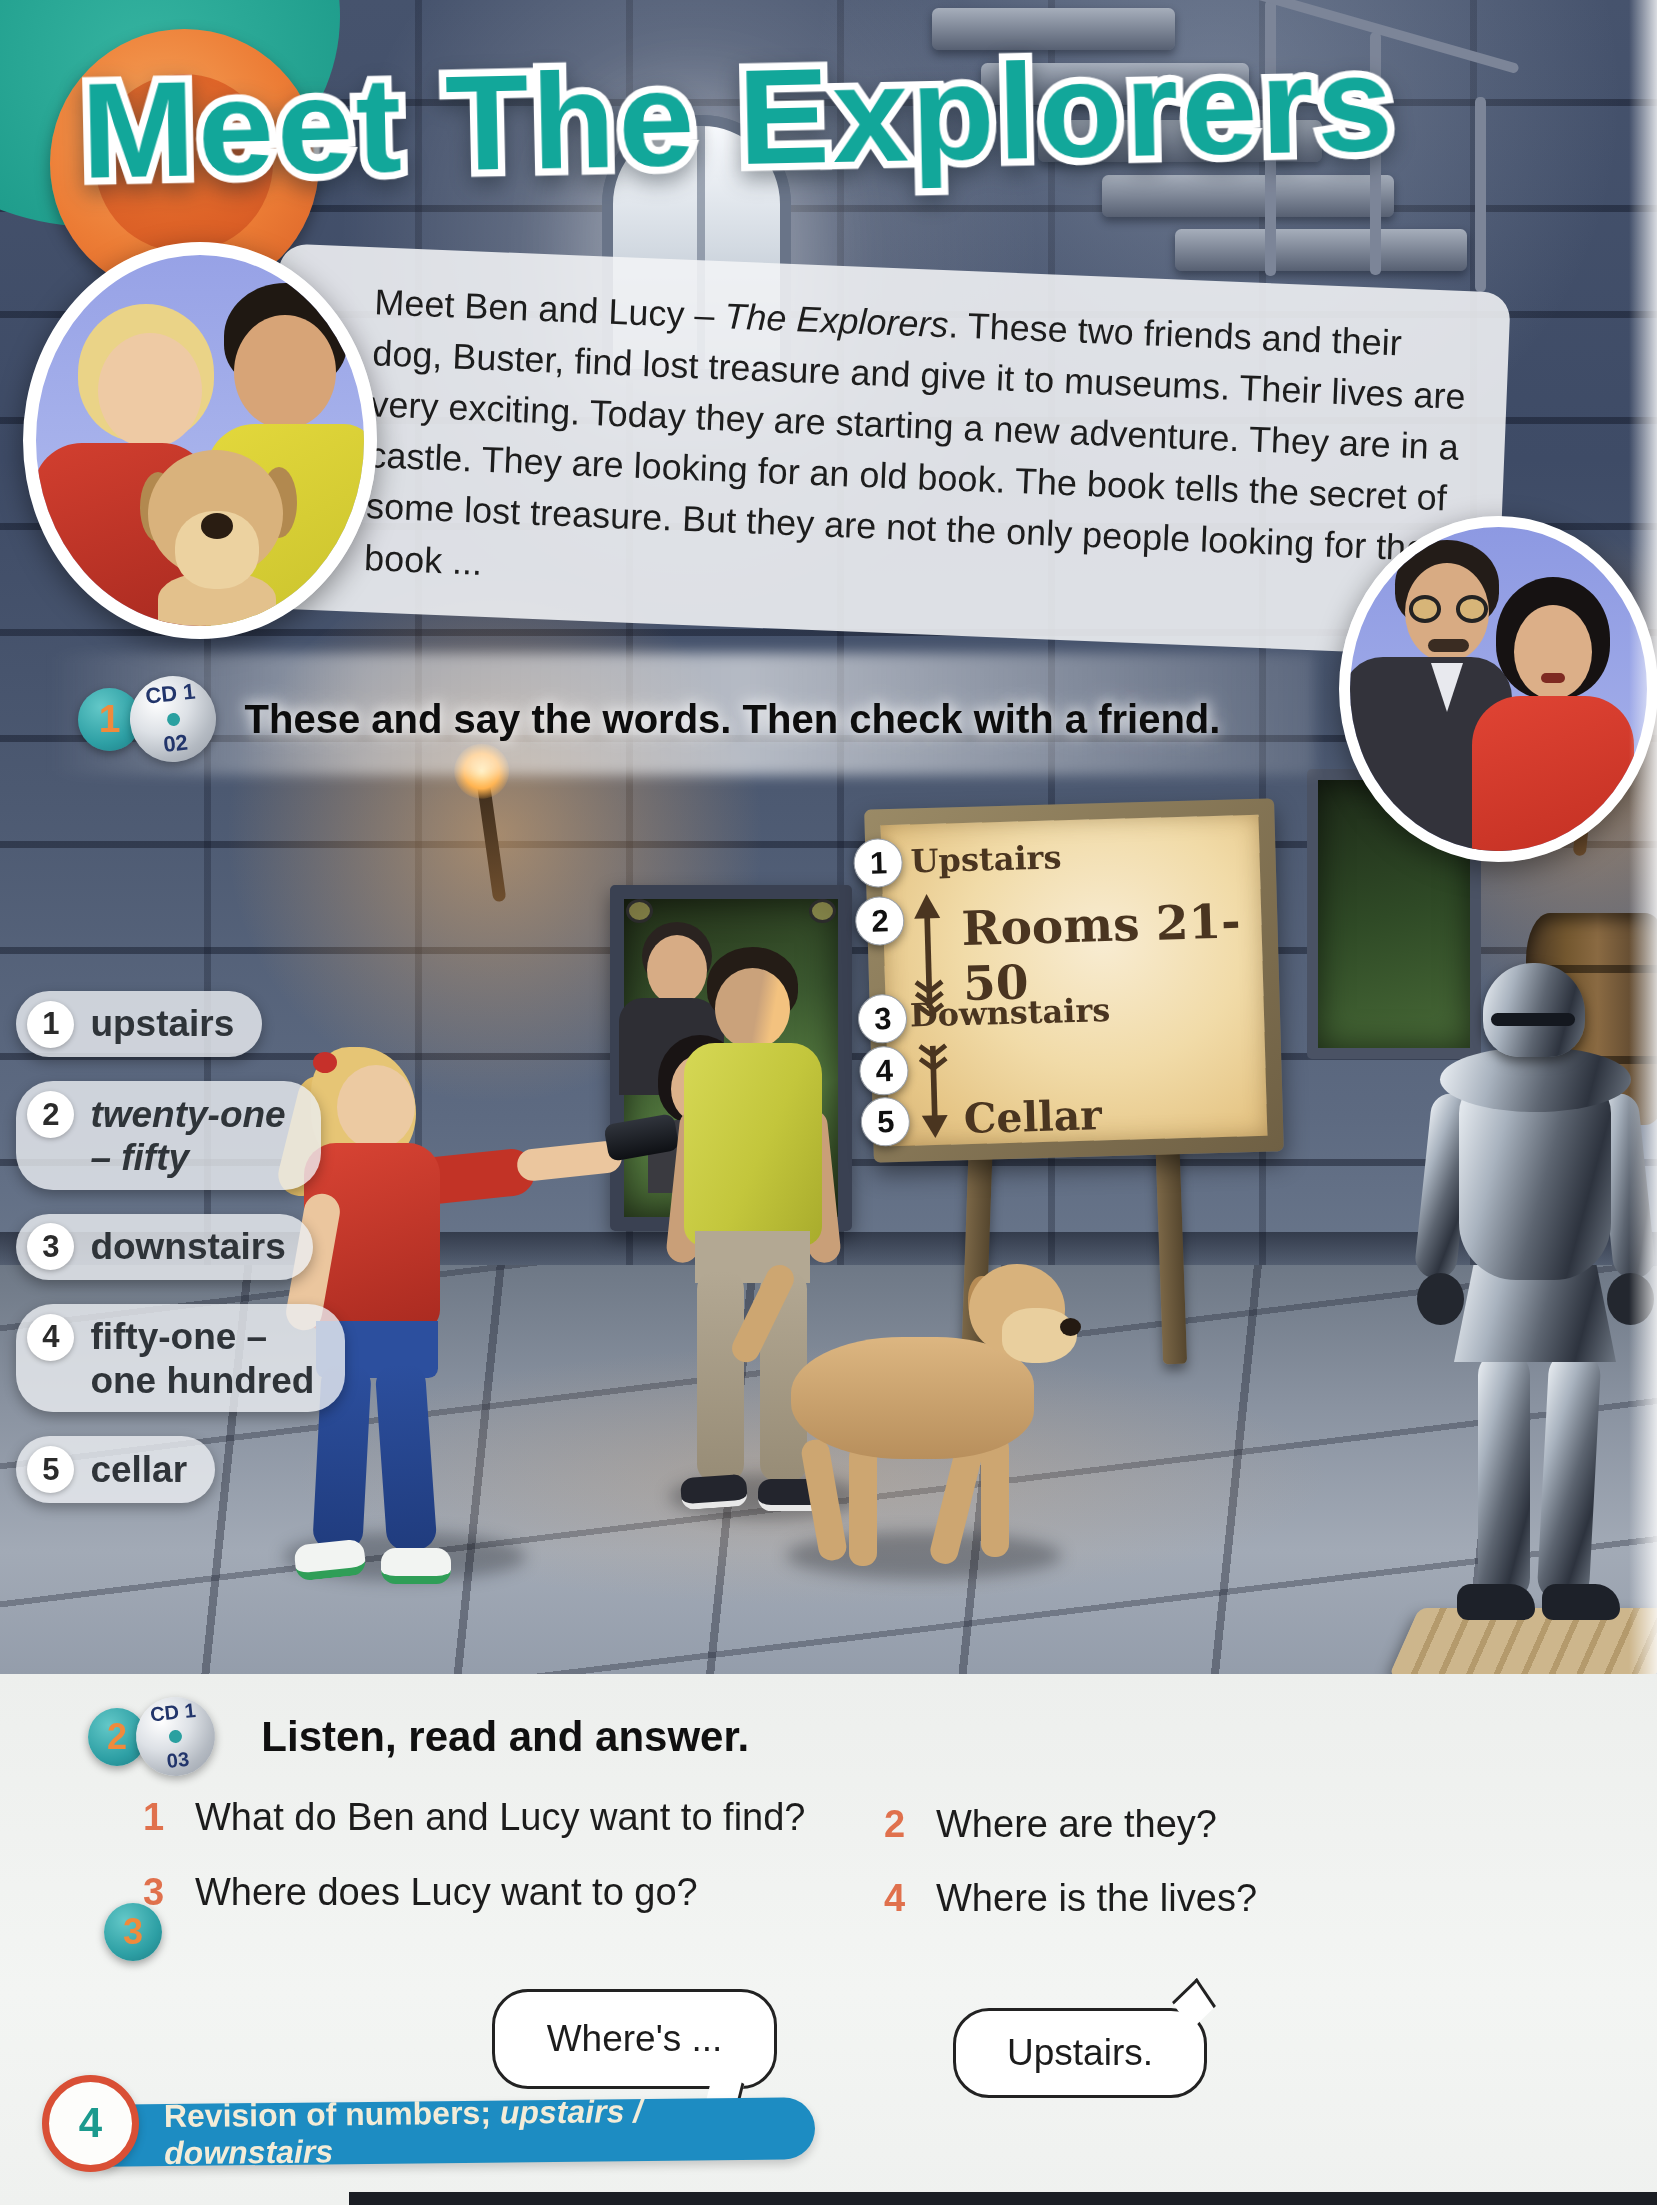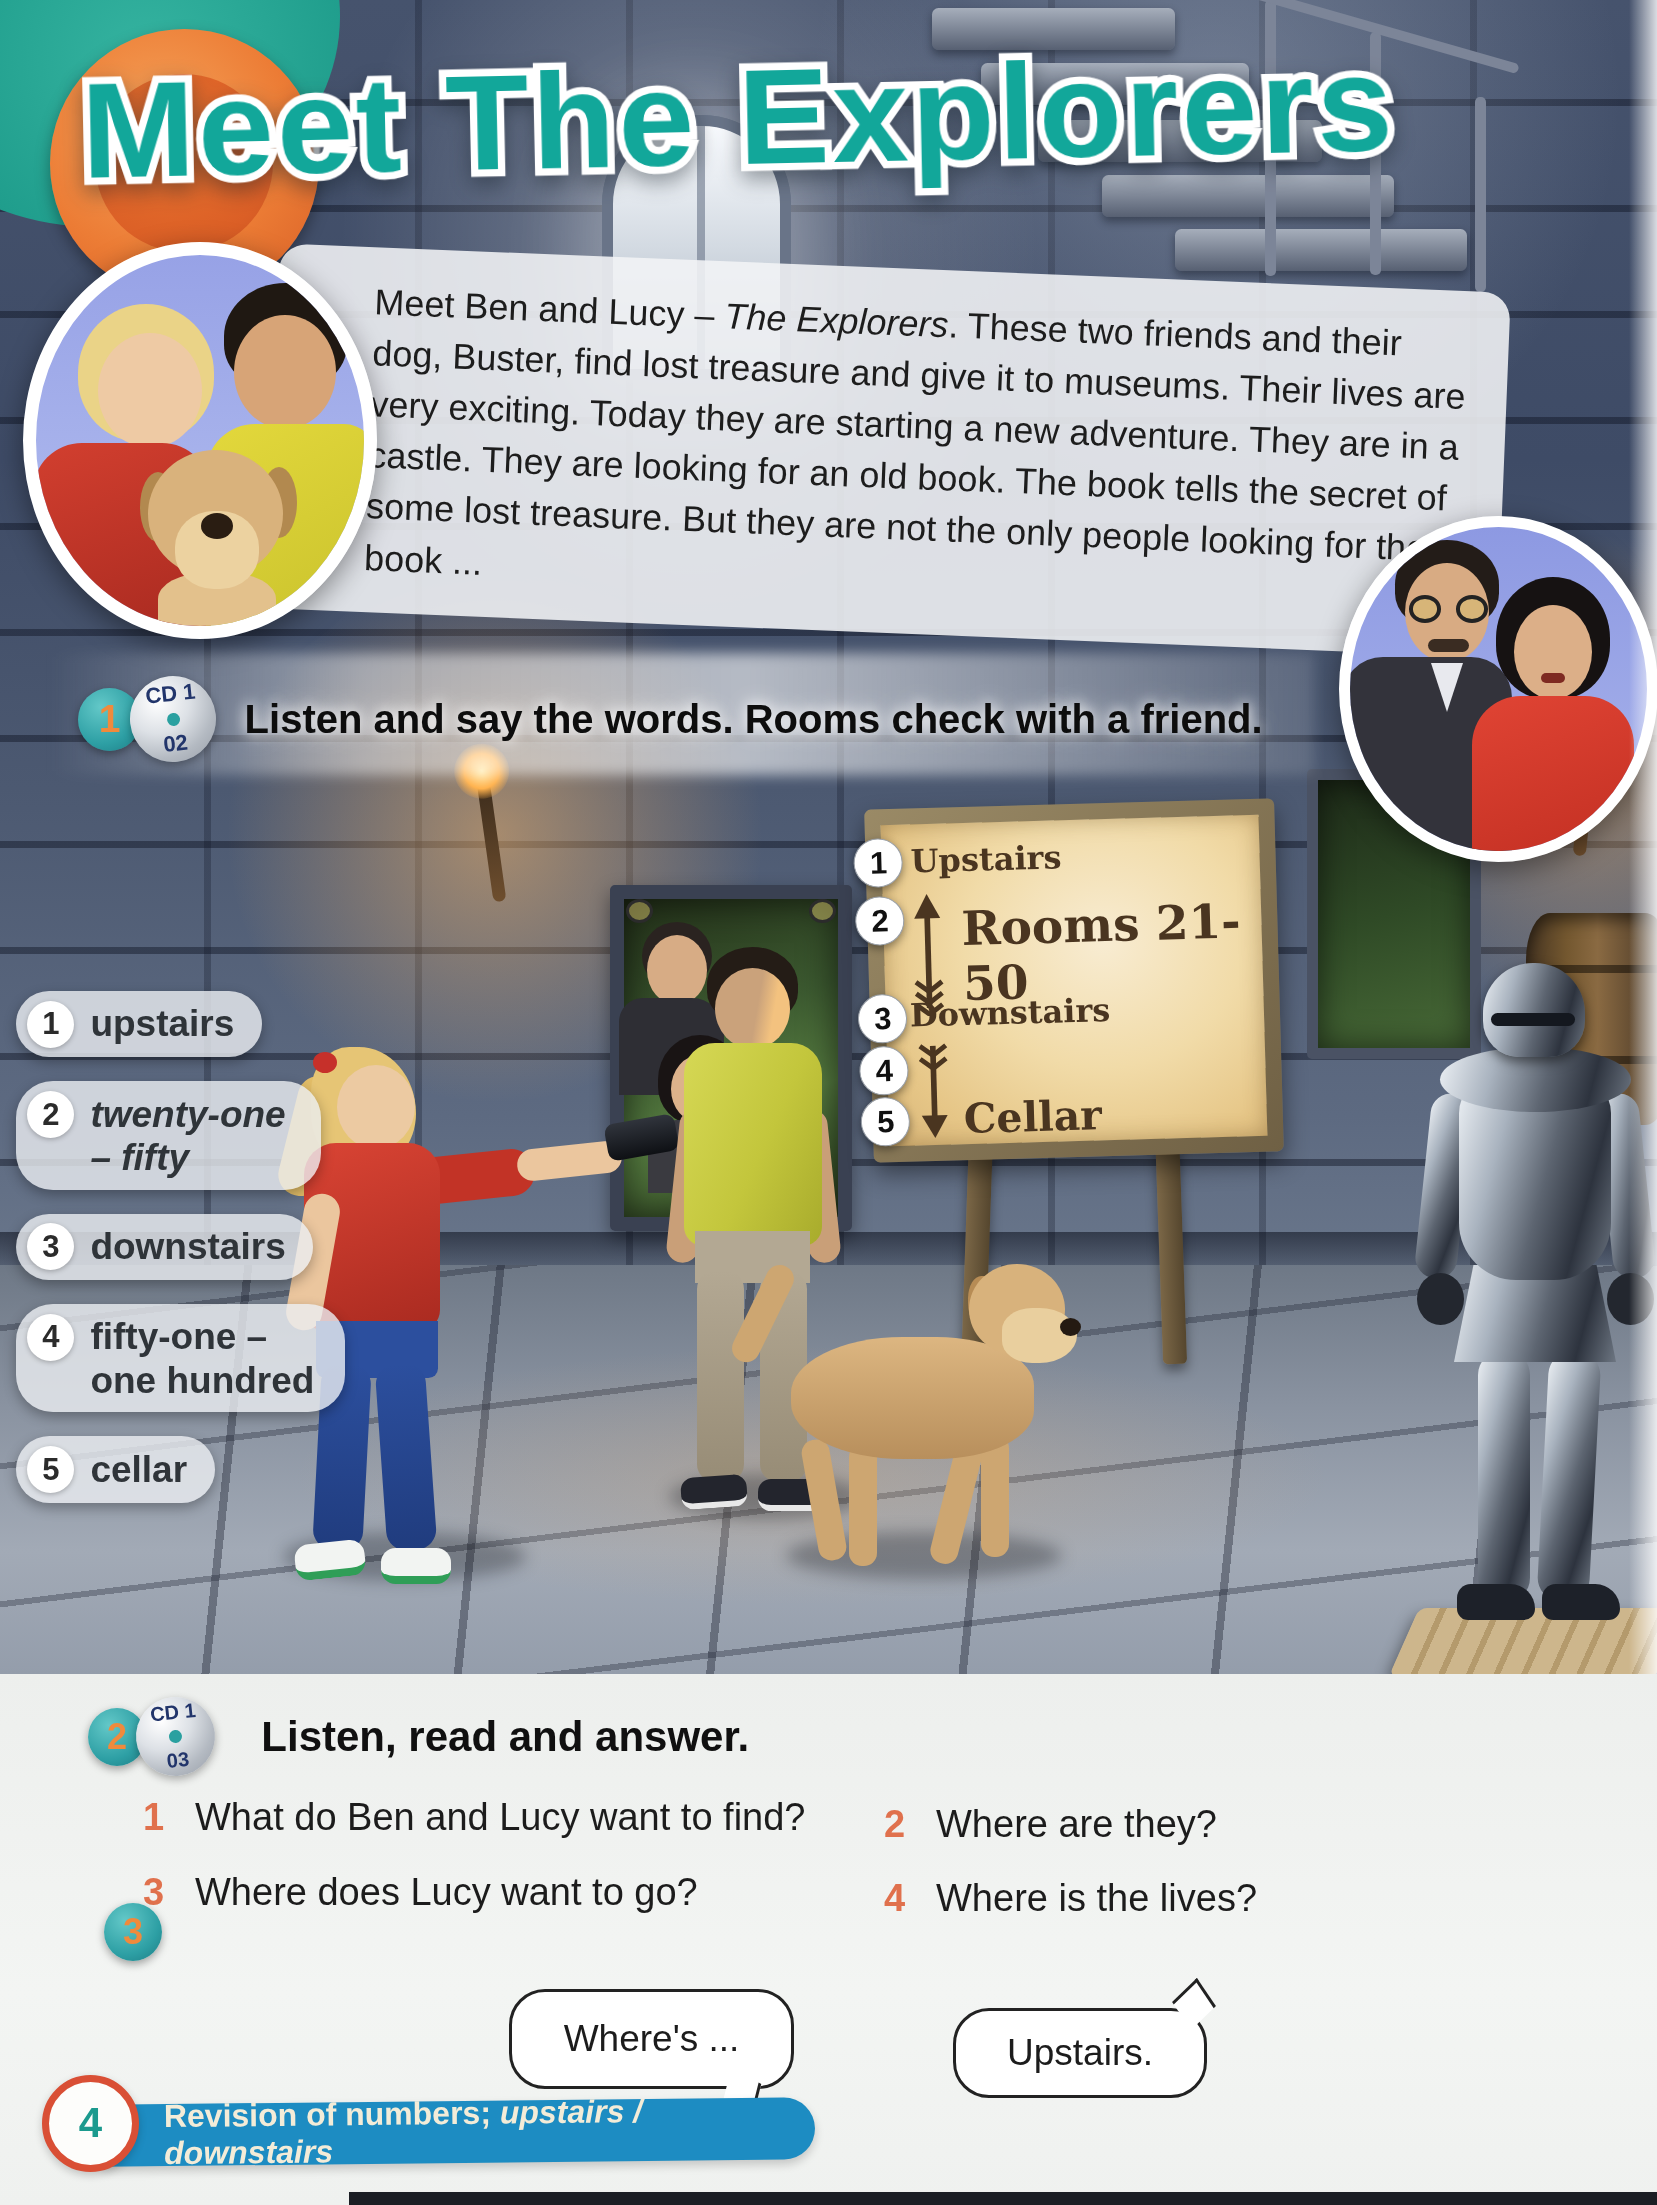--- a/index.html
+++ b/index.html
@@ -262,21 +262,21 @@
   .q-num{width:52px;font-size:38px;font-weight:bold;color:#e0714d;}
   .q-text{font-size:38px;color:#1c1c1c;}
   .q1{left:143px;top:0;} .q2{left:884px;top:6.5px;} .q3{left:143px;top:75px;} .q4{left:884px;top:81px;}
 
   .act3{position:absolute;left:104px;top:229px;display:flex;align-items:center;}
   .act3 .act-badge{width:58px;height:58px;font-size:36px;}
   .act3-text{margin-left:32px;font-size:42px;font-weight:bold;color:#101010;}
 
   .bubble{position:absolute;background:#fff;border:3.2px solid #222;border-radius:36px;
     display:flex;align-items:center;justify-content:center;font-size:37px;color:#1c1c1c;}
-  .bubble-left{left:509px;top:315px;width:279px;height:94px;}
+  .bubble-left{left:492px;top:315px;width:279px;height:94px;}
   .bubble-left:after{content:"";position:absolute;right:32px;bottom:-24px;width:31px;height:31px;background:#fff;
     border-right:3.2px solid #222;border-bottom:3.2px solid #222;transform:rotate(28deg) skewX(14deg);}
   .bubble-right{left:953px;top:334px;width:248px;height:84px;}
   .bubble-right:after{content:"";position:absolute;right:-6.5px;top:-24px;width:31px;height:31px;background:#fff;
     border-top:3.2px solid #222;border-right:3.2px solid #222;transform:rotate(-34deg) skewY(-10deg);}
 
   .footer{position:absolute;left:0;top:396px;width:892px;height:114px;}
   .footer-banner{position:absolute;left:102px;top:31px;width:713px;height:62px;background:#1d8cc2;
     border-radius:0 36px 36px 0;display:flex;align-items:center;padding-left:62px;box-sizing:border-box;
     transform:rotate(-0.6deg);box-shadow:0 4.9px 9.7px rgba(0,0,0,.18);}
@@ -461,21 +461,21 @@
     </div>
 
     <div class="act1-glow"></div>
     <div class="act1">
       <div class="act-badge">1</div>
       <div class="cd-icon">
         <span>CD 1</span>
         <span class="cd-dot"></span>
         <span>02</span>
       </div>
-      <div class="act1-text">Listen and say the words. Rooms check with a friend.</div>
+      <div class="act1-text">These and say the words. Then check with a friend.</div>
     </div>
 
     <div class="vocab">
       <div class="pill">
         <div class="pill-badge">1</div>
         <div class="pill-label">upstairs</div>
       </div>
       <div class="pill wide">
         <div class="pill-badge">2</div>
         <div class="pill-label" style="max-width:203px;font-style:italic;">twenty-one – fifty</div>

